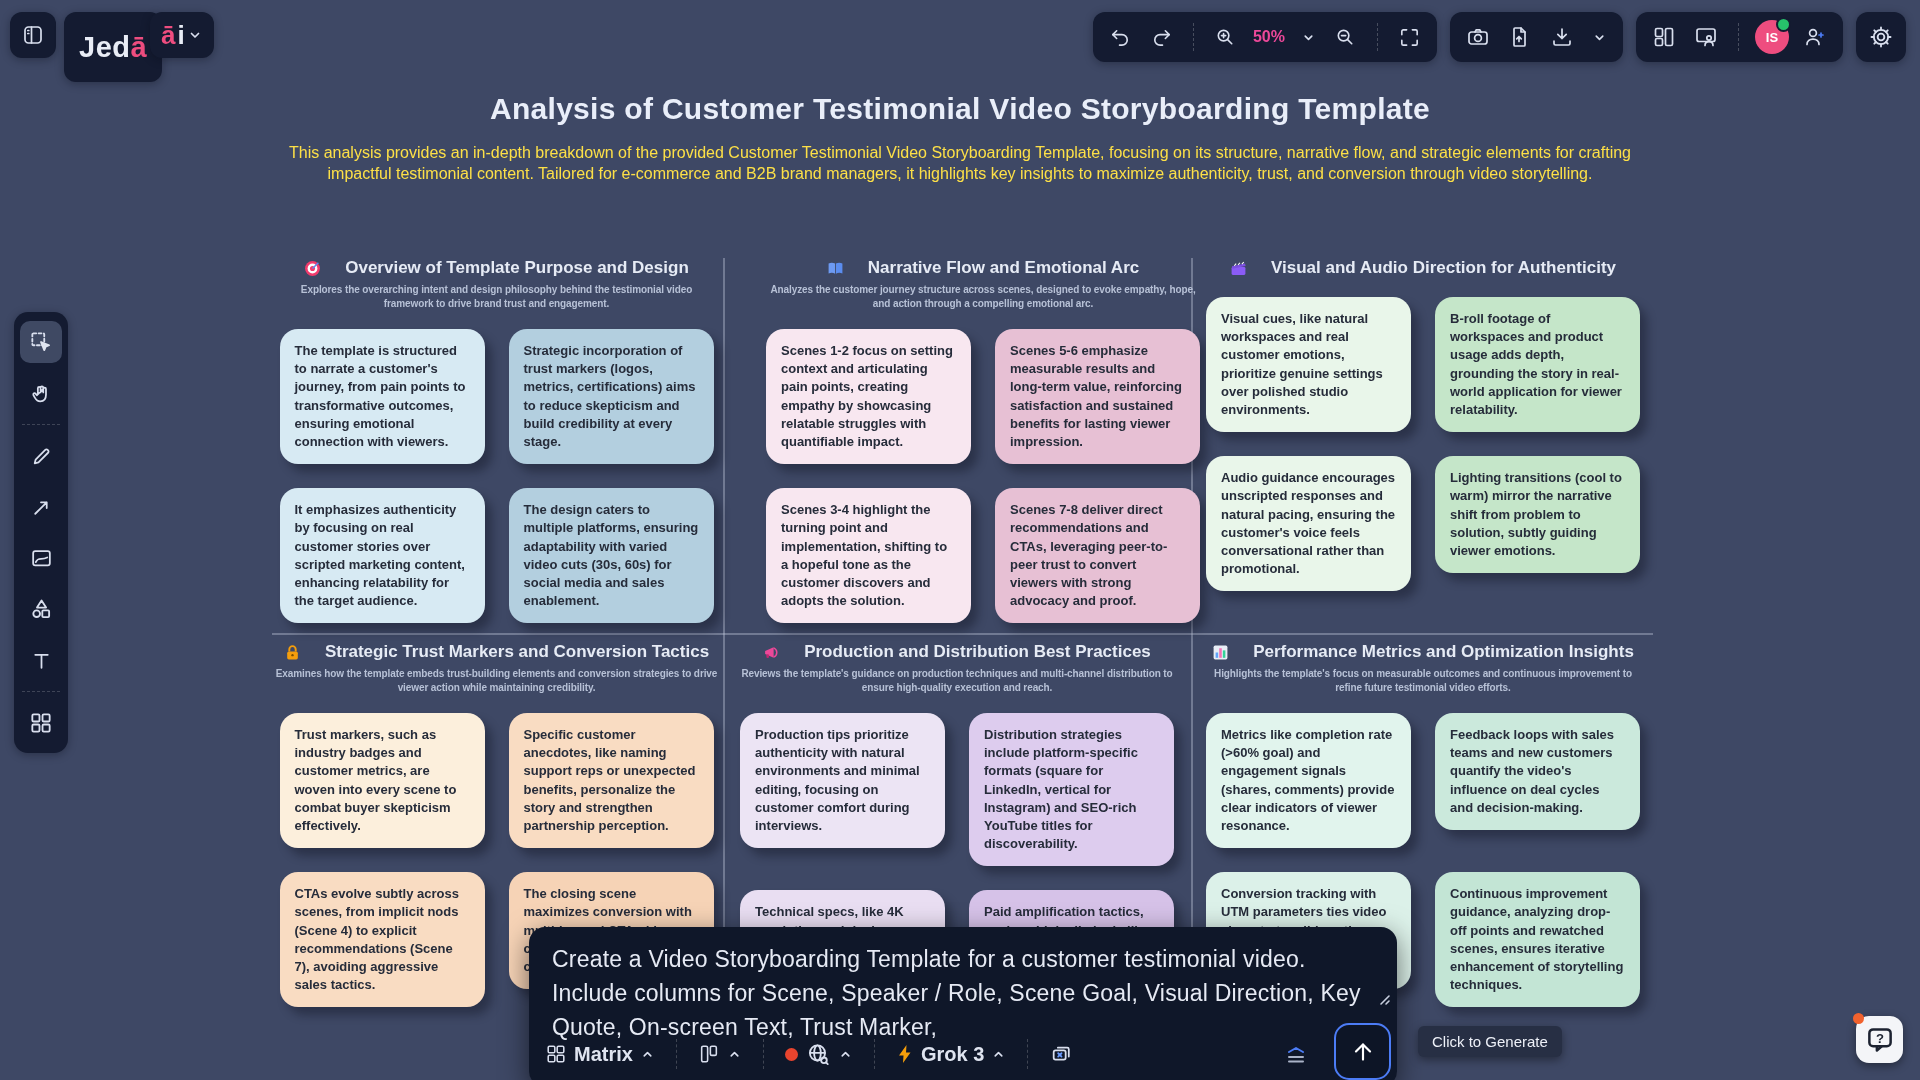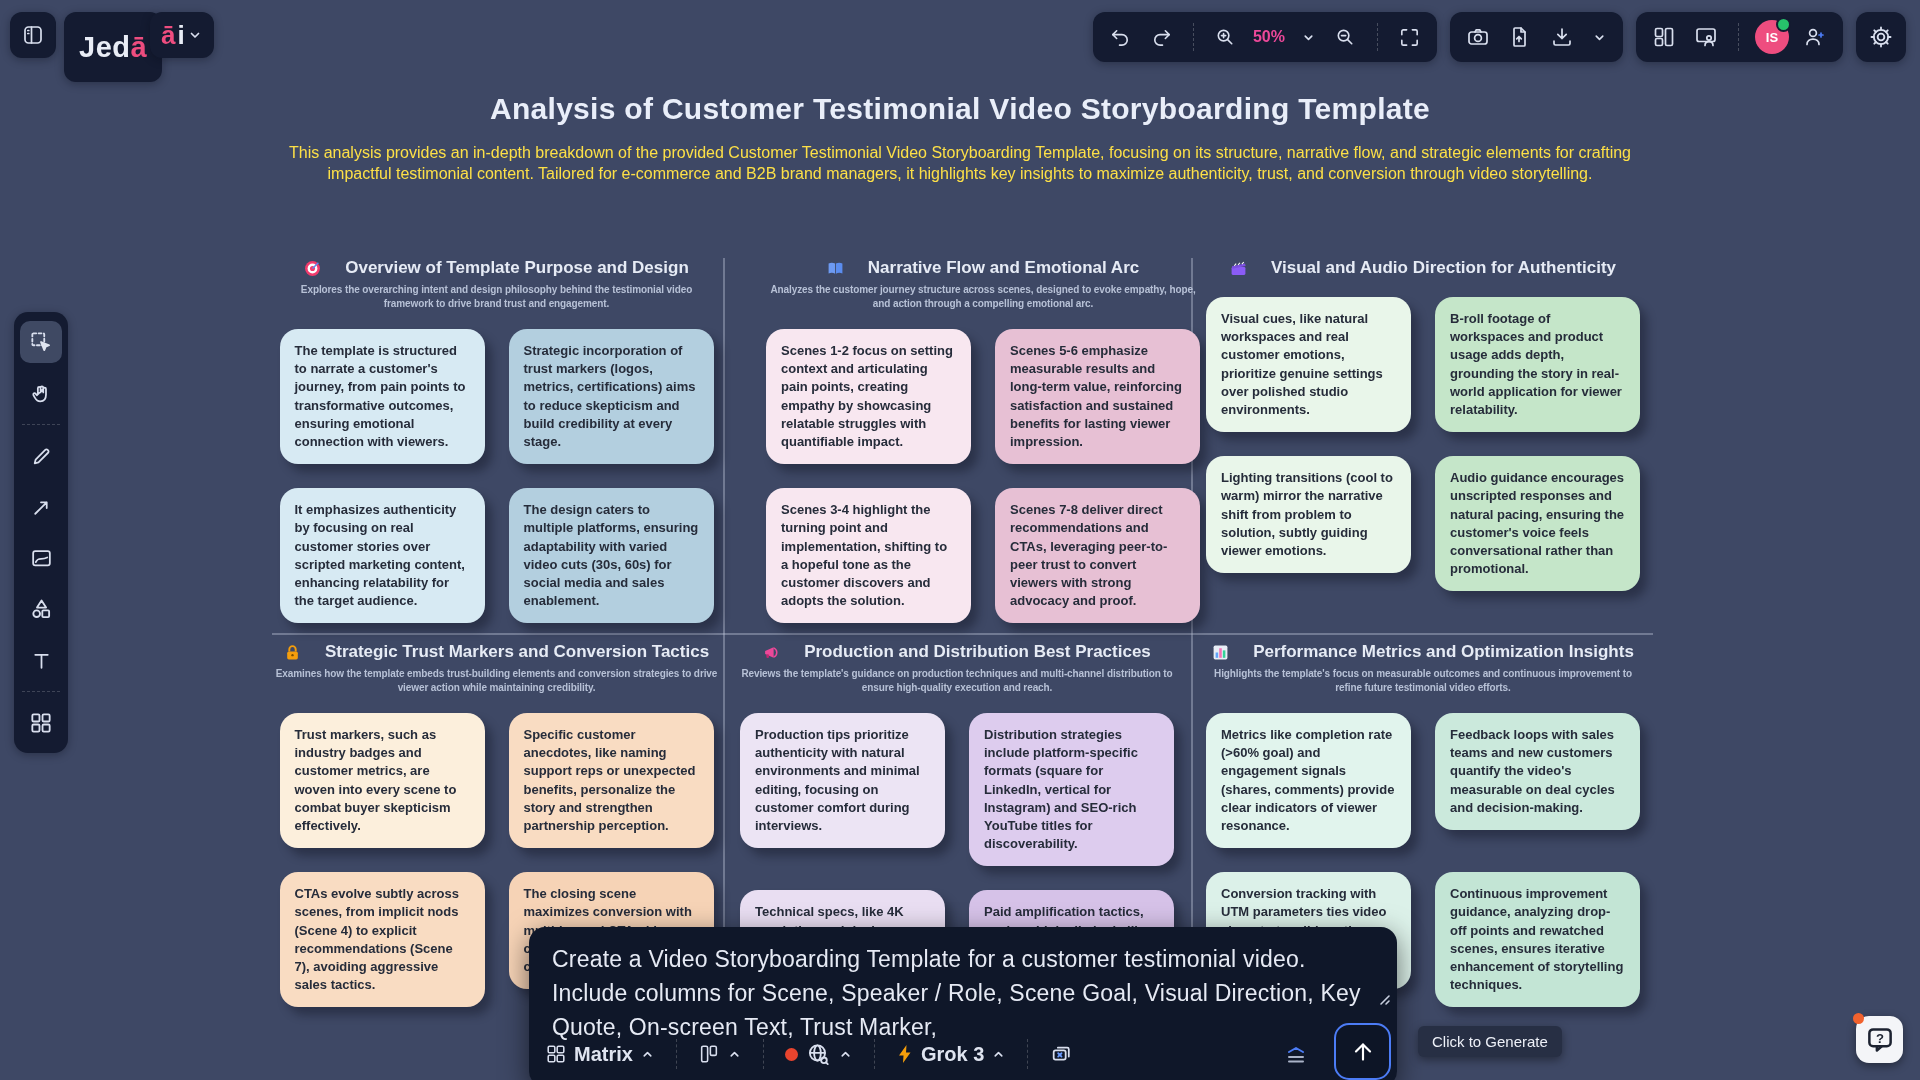--- a/index.html
+++ b/index.html
@@ -323,22 +323,22 @@
       <svg class="sec-ic" viewBox="0 0 16 16">
           <rect x="1.5" y="6.5" width="13" height="7.5" rx="1.2" fill="#8b5cf6"></rect>
           <path d="M1.8 5.8 14.2 3.2l.5 2.4L2.3 8.2z" fill="#7c4fe0"></path>
           <path d="M4 5.4l1.8-2M7.6 4.6l1.8-2M11.2 3.9l1.8-2" stroke="#fff" stroke-width="1"></path>
         </svg>
       <span class="sec-title">Visual and Audio Direction for Authenticity</span>
     </div>
     <div class="cards">
       <div class="card">Visual cues, like natural workspaces and real customer emotions, prioritize genuine settings over polished studio environments.</div>
       <div class="card">B-roll footage of workspaces and product usage adds depth, grounding the story in real-world application for viewer relatability.</div>
+      <div class="card">Audio guidance encourages unscripted responses and natural pacing, ensuring the customer's voice feels conversational rather than promotional.</div>
       <div class="card">Lighting transitions (cool to warm) mirror the narrative shift from problem to solution, subtly guiding viewer emotions.</div>
-      <div class="card">Audio guidance encourages unscripted responses and natural pacing, ensuring the customer's voice feels conversational rather than promotional.</div>
     </div>
   </div>
 
   <div class="sec s4" style="left:270px;top:634px;width:453px">
     <div class="sec-head">
       <svg class="sec-ic" viewBox="0 0 16 16">
           <rect x="3" y="7" width="10" height="7.5" rx="1.6" fill="#f59e0b"></rect>
           <path d="M5 7V5a3 3 0 0 1 6 0v2" fill="none" stroke="#f59e0b" stroke-width="1.8"></path>
           <circle cx="8" cy="10.5" r="1.1" fill="#7a4d00"></circle>
         </svg>
@@ -377,21 +377,21 @@
           <rect x="1.5" y="1.5" width="13" height="13" rx="1.5" fill="#e8edf6"></rect>
           <rect x="3.4" y="8" width="2.4" height="5" fill="#60a5fa"></rect>
           <rect x="6.8" y="4" width="2.4" height="9" fill="#f472b6"></rect>
           <rect x="10.2" y="6" width="2.4" height="7" fill="#34d399"></rect>
         </svg>
       <span class="sec-title">Performance Metrics and Optimization Insights</span>
     </div>
     <div class="sec-sub">Highlights the template's focus on measurable outcomes and continuous improvement to refine future testimonial video efforts.</div>
     <div class="cards">
       <div class="card">Metrics like completion rate (&gt;60% goal) and engagement signals (shares, comments) provide clear indicators of viewer resonance.</div>
-      <div class="card">Feedback loops with sales teams and new customers quantify the video's measurable on deal cycles and decision-making.</div>
+      <div class="card">Feedback loops with sales teams and new customers quantify the video's influence on deal cycles and decision-making.</div>
       <div class="card">Conversion tracking with UTM parameters ties video views to tangible actions, such as demo requests and trial signups</div>
       <div class="card">Continuous improvement guidance, analyzing drop-off points and rewatched scenes, ensures iterative enhancement of storytelling techniques.</div>
     </div>
   </div>
 
   <div class="prompt">
     <div class="prompt-text">Create a Video Storyboarding Template for a customer testimonial video. Include columns for Scene, Speaker / Role, Scene Goal, Visual Direction, Key Quote, On-screen Text, Trust Marker,</div>
     <span class="grip">
         <svg width="13" height="13" viewBox="0 0 13 13">
           <path d="M11 3 3 11M11 8l-3 3" stroke="#c8cfdf" stroke-width="1.6" stroke-linecap="round"></path>

